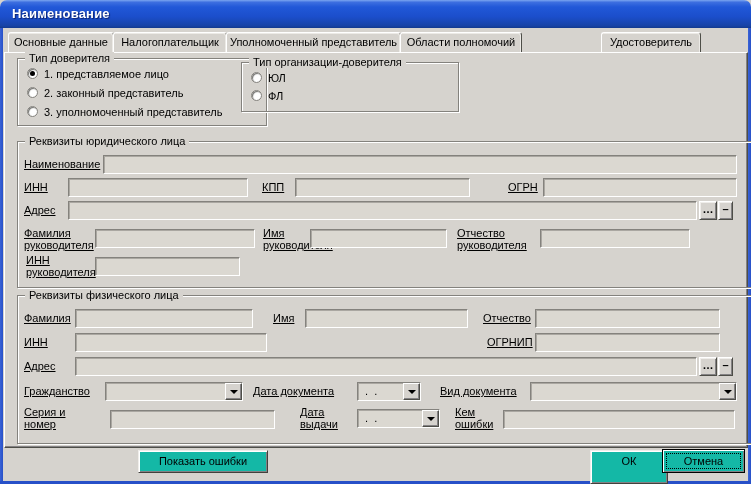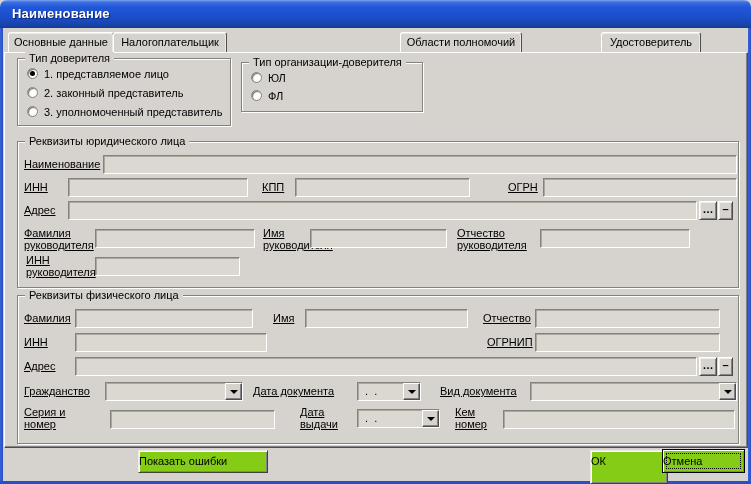--- a/index.html
+++ b/index.html
@@ -34,20 +34,21 @@
   }
   .tab-panel{
     position:absolute;left:4px;top:52px;width:742px;height:394px;background:#d6d3ce;
     border:1px solid;border-color:#fff #4e4e48 #4e4e48 #fff;
     box-shadow:inset -1px -1px 0 #848284;z-index:3;
   }
   
   .group{
     position:absolute;border:1px solid #84827d;z-index:4;
     box-shadow:1px 1px 0 #fff,inset 1px 1px 0 #fff;
+    padding-left:36px;
   }
   .group>.gtitle{
     position:absolute;top:-7px;left:7px;background:#d6d3ce;padding:0 4px;white-space:nowrap;
   }
   
   .lbl{position:absolute;z-index:5;white-space:pre-line;line-height:12px;text-decoration:underline;}
   .field{
     position:absolute;height:19px;background:#dbd8d1;z-index:5;box-sizing:border-box;
     border:1px solid;border-color:#84827d #fff #fff #84827d;
     box-shadow:inset 1px 1px 0 #aaa7a1;line-height:17px;padding:0 3px;white-space:pre;
@@ -68,24 +69,24 @@
     position:absolute;left:4px;top:6px;width:0;height:0;
     border-left:4px solid transparent;border-right:4px solid transparent;border-top:4px solid #000;
   }
   .sbtn{
     position:absolute;height:19px;background:#d6d3ce;z-index:5;box-sizing:border-box;
     border:1px solid;border-color:#fff #4e4e48 #4e4e48 #fff;
     box-shadow:inset 1px 1px 0 #efedea,inset -1px -1px 0 #848284;
     text-align:center;line-height:15px;font-weight:bold;cursor:default;
   }
   .btn{
-    position:absolute;background:#84cc16;z-index:5;box-sizing:border-box;
+    position:absolute;background:#14b8a6;z-index:5;box-sizing:border-box;
     border:1px solid;border-color:#efedea #42413d #42413d #efedea;
     box-shadow:inset 1px 1px 0 #fff,inset -1px -1px 0 #848284;
-    cursor:default;
+    text-align:center;cursor:default;
   }
   .btn.default{border:1px solid #000;}
   .btn.default::after{content:"";position:absolute;left:3px;right:3px;top:3px;bottom:3px;border:1px dotted #000;}
   .radio-row{position:absolute;z-index:5;height:13px;cursor:default;}
   .radio{
     position:absolute;left:0;top:0;width:11px;height:11px;border-radius:50%;background:#fff;
     border:1px solid #84827d;box-sizing:border-box;
     box-shadow:inset 1px 1px 1px rgba(66,65,61,.75);
   }
   .radio.checked::after{
@@ -100,20 +101,21 @@
 
   <div class="titlebar">
     <span class="title">Наименование</span>
   </div>
   <div class="frame left"></div>
   <div class="frame right"></div>
   <div class="frame bottom"></div>
 
   <div class="tab" style="left:8px;width:104px">Основные данные</div>
   <div class="tab" style="left:113px;width:112px">Налогоплательщик</div>
+  <div class="tab" style="left:226px;width:173px">Уполномоченный представитель</div>
   <div class="tab" style="left:400px;width:120px">Области полномочий</div>
   <div class="tab" style="left:601px;width:98px">Удостоверитель</div>
 
   <div class="tab-panel"></div>
 
   <div class="group" style="left:17px;top:58px;width:212px;height:66px">
     <span class="gtitle">Тип доверителя</span>
   </div>
   <div class="radio-row" style="left:27px;top:68px">
     <span class="radio checked"></span>
@@ -221,20 +223,20 @@
   <div class="field" style="left:110px;top:410px;width:165px"></div>
   <span class="lbl" style="left:300px;top:406px">Дата
 выдачи</span>
   <div class="dd" style="left:357px;top:409px;width:83px">
     <span class="dd-value"> .  .</span>
     <span class="dd-btn">
         <i class="arr"></i>
       </span>
   </div>
   <span class="lbl" style="left:455px;top:406px">Кем
-номер</span>
+ошибки</span>
   <div class="field" style="left:503px;top:410px;width:232px"></div>
 
   <div class="btn" style="left:138px;top:450px;width:130px;height:23px;line-height:21px">Показать ошибки</div>
   <div class="btn" style="left:590px;top:450px;width:78px;height:34px;line-height:20px">ОК</div>
   <div class="btn default" style="left:662px;top:449px;width:83px;height:24px;line-height:22px">Отмена</div>
 
 </div>
 
 </body></html>

